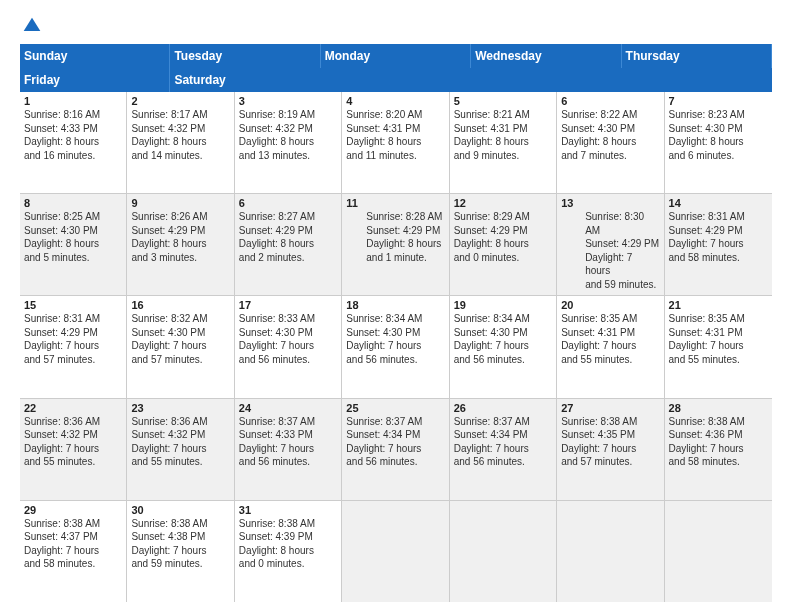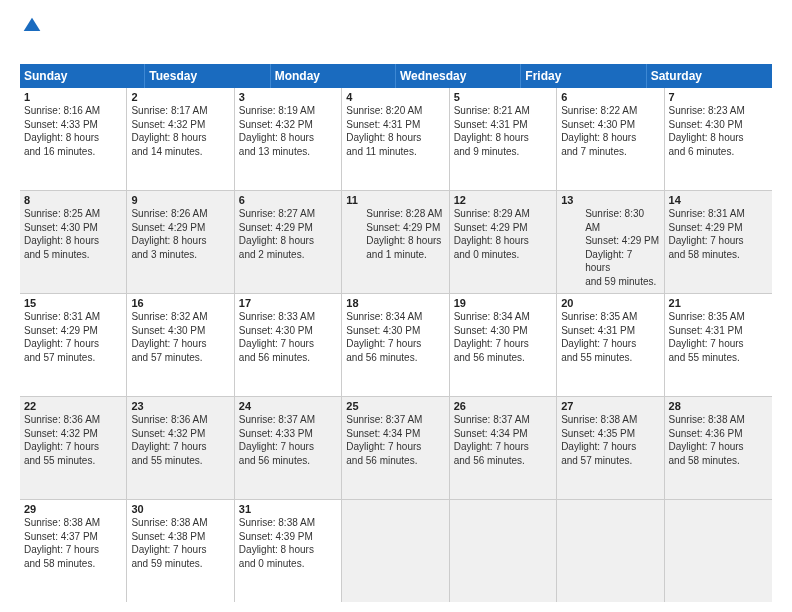--- a/index.html
+++ b/index.html
@@ -61,23 +61,22 @@
       color: #555;
       margin-top: 2px;
     }
     .calendar {
       flex: 1;
       display: flex;
       flex-direction: column;
     }
     .cal-header {
       display: grid;
-      grid-template-columns: repeat(6, 1fr);
+      grid-template-columns: repeat(5, 1fr);
       background: #1a6bbf;
-      margin-top: 20px;
     }
     .cal-header-cell {
       color: #fff;
       font-weight: bold;
       font-size: 12px;
       padding: 5px 4px;
       text-align: left;
       border-right: 1px solid #3d88d4;
     }
     .cal-header-cell:last-child { border-right: none; }
@@ -136,20 +135,21 @@
       <div class="subtitle"></div>
     </div>
   </div>
 
   <div class="calendar">
     <div class="cal-header" id="cal-header">
         <div class="cal-header-cell">Sunday</div>
         <div class="cal-header-cell">Tuesday</div>
         <div class="cal-header-cell">Monday</div>
         <div class="cal-header-cell">Wednesday</div>
+        <div class="cal-header-cell">Thursday</div>
         <div class="cal-header-cell">Friday</div>
         <div class="cal-header-cell">Saturday</div>
       </div>
     <div class="cal-body" id="cal-body">
         <div class="cal-row">
           <div class="cal-cell">
             <span class="day-num">1</span>
             <div class="cell-text" style="white-space: pre-line;">Sunrise: 8:16 AM
 Sunset: 4:33 PM
 Daylight: 8 hours

